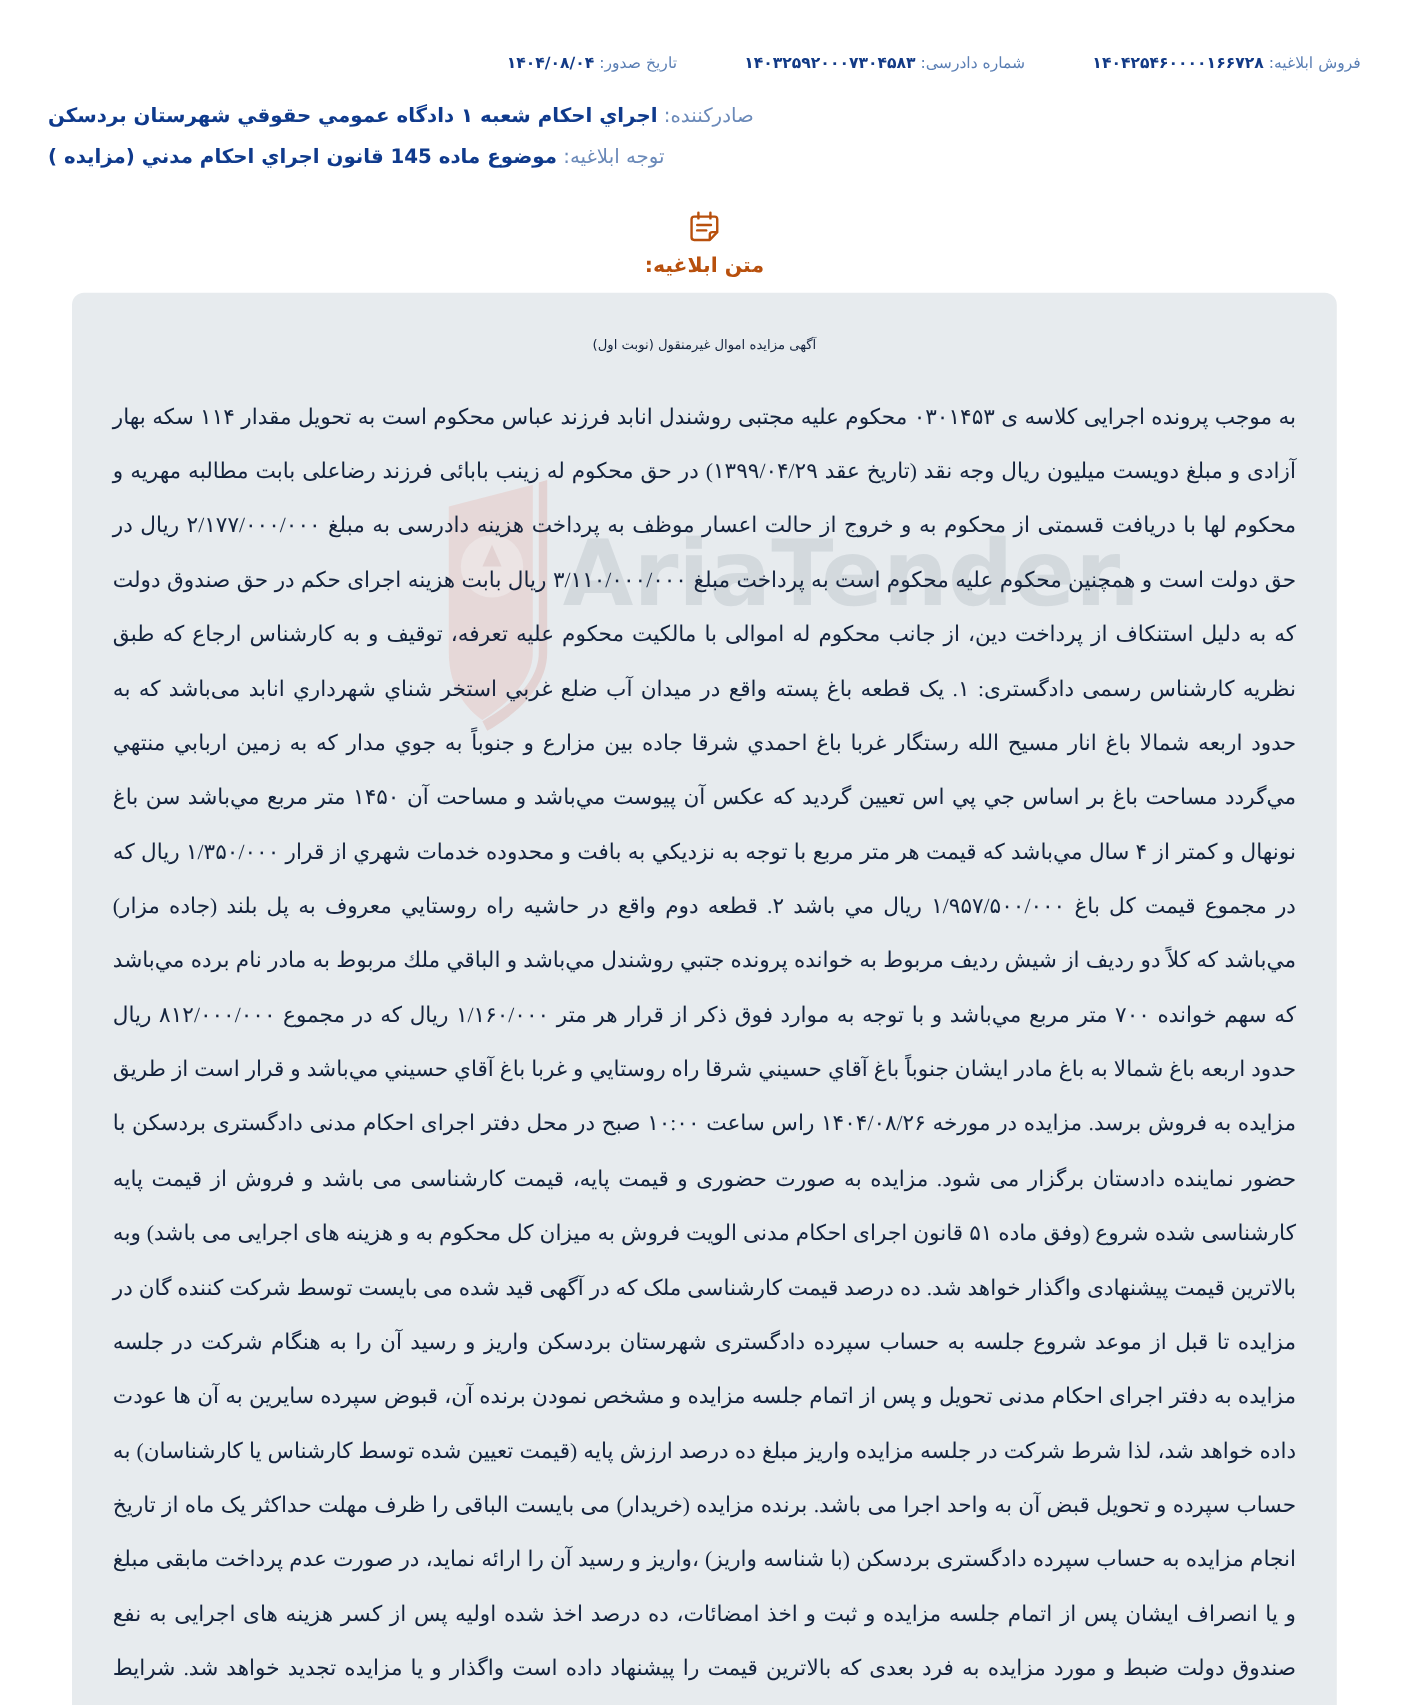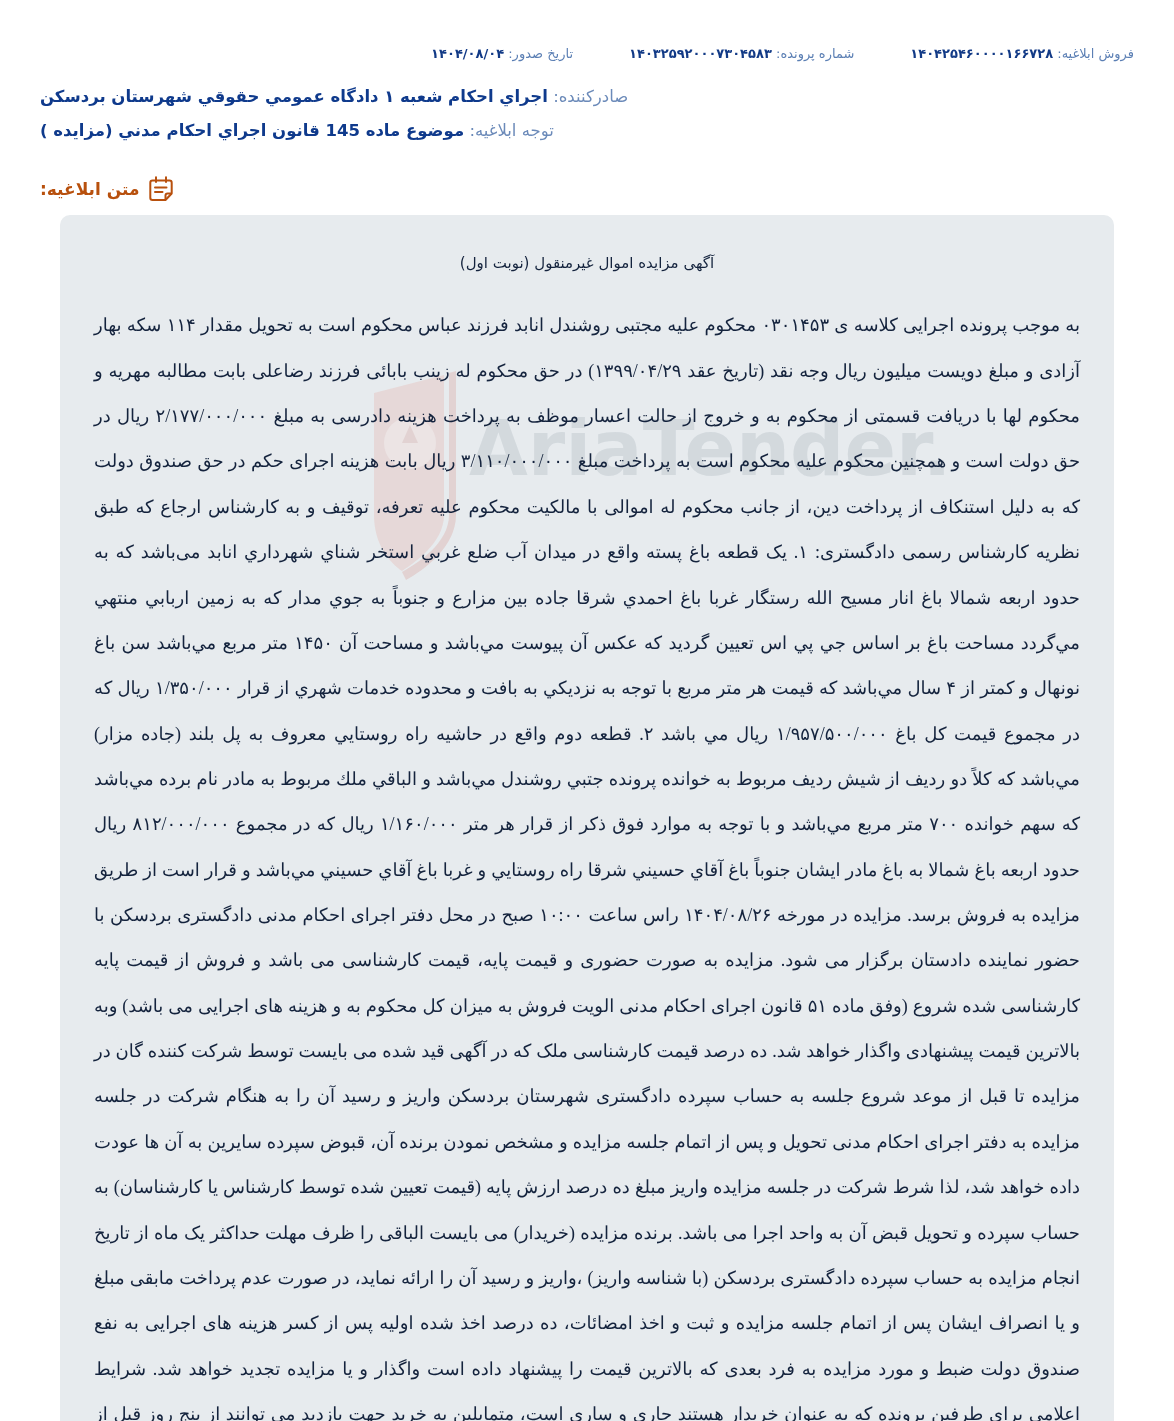--- a/index.html
+++ b/index.html
@@ -64,23 +64,23 @@
     font-weight: 400;
   }
   .issuer-value {
     color: #0f3a8c;
     font-weight: 700;
   }
 
   
   .section-heading {
     display: flex;
-    flex-direction: row;
+    flex-direction: column;
     align-items: center;
-    justify-content: flex-end;
+    justify-content: center;
     gap: 9px;
     padding: 26px 40px 12px 40px;
     box-sizing: border-box;
   }
   .section-heading-text {
     color: #b8500d;
     font-size: 17px;
     font-weight: 700;
   }
   .note-icon {
@@ -117,21 +117,21 @@
   }
   .watermark svg { display: block; width: 100%; height: 100%; }
 
   .card-inner {
     position: relative;
     z-index: 2;
   }
 
   .doc-title {
     text-align: center;
-    font-size: 15px;
+    font-size: 11px;
     font-weight: 400;
     color: #14233d;
     margin: 6px 0 26px 0;
     line-height: 1.9;
   }
 
   .doc-para {
     text-align: justify;
     text-align-last: right;
     font-size: 18px;
@@ -147,21 +147,21 @@
 <body>
 
 <div class="page">
 
   <div class="meta-row">
     <div class="meta-item">
       <span class="meta-label">فروش ابلاغیه:</span>
       <span class="meta-value">۱۴۰۴۲۵۴۶۰۰۰۰۱۶۶۷۲۸</span>
     </div>
     <div class="meta-item">
-      <span class="meta-label">شماره پرونده:</span>
+      <span class="meta-label">شماره دادرسی:</span>
       <span class="meta-value">۱۴۰۳۲۵۹۲۰۰۰۷۳۰۴۵۸۳</span>
     </div>
     <div class="meta-item">
       <span class="meta-label">تاریخ صدور:</span>
       <span class="meta-value">۱۴۰۴/۰۸/۰۴</span>
     </div>
   </div>
 
   <div class="issuer-block">
     <div class="issuer-line">

